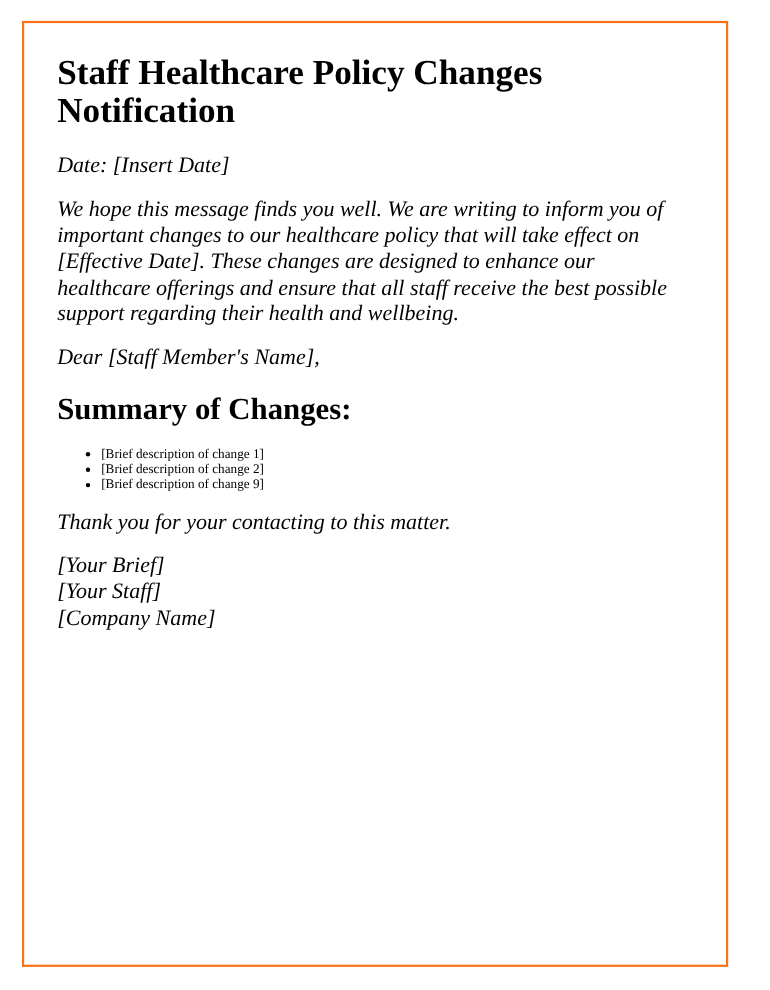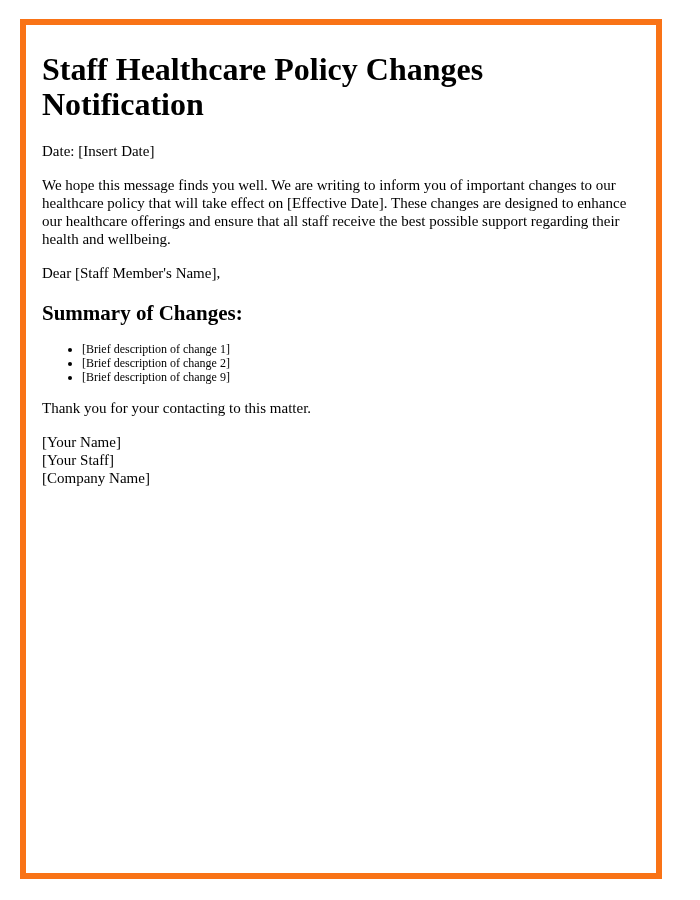--- a/index.html
+++ b/index.html
@@ -15,37 +15,38 @@
       position: relative;
       overflow: hidden;
     }
     .page {
       position: absolute;
       left: 20px;
       top: 19px;
       width: 642px;
       height: 860px;
       box-sizing: border-box;
-      border: 6px solid #f97316;
+      border: 2px solid #f97316;
       background: #ffffff;
-      padding: 27px 16px;
+      padding: 27px 30px;
     }
     h1.letter-title {
       font-size: 32px;
       font-weight: bold;
       line-height: 1.1;
       margin: 0 0 21px 0;
     }
     .page p {
-      font-size: 15px;
+      font-size: 20px;
       line-height: 1.19;
       margin: 16px 0;
+      font-style: italic;
     }
     h2.summary-heading {
-      font-size: 21px;
+      font-size: 28px;
       font-weight: bold;
       margin: 20px 0 16px 0;
       line-height: 1.1;
     }
     ul.changes-list {
       margin: 0 0;
       padding-left: 40px;
       font-size: 12px;
       line-height: 1.19;
     }
@@ -73,18 +74,18 @@
     <li>[Brief description of change 2]</li>
     <li>[Brief description of change 9]</li>
   </ul>
 
 
 
   <p>Thank you for your contacting to this matter.</p>
 
 
   <p>
-    <span>[Your Name]</span><br>
+    <span>[Your Brief]</span><br>
     <span>[Your Staff]</span><br>
     <span>[Company Name]</span>
   </p>
 
 </div>
 
 </body></html>

